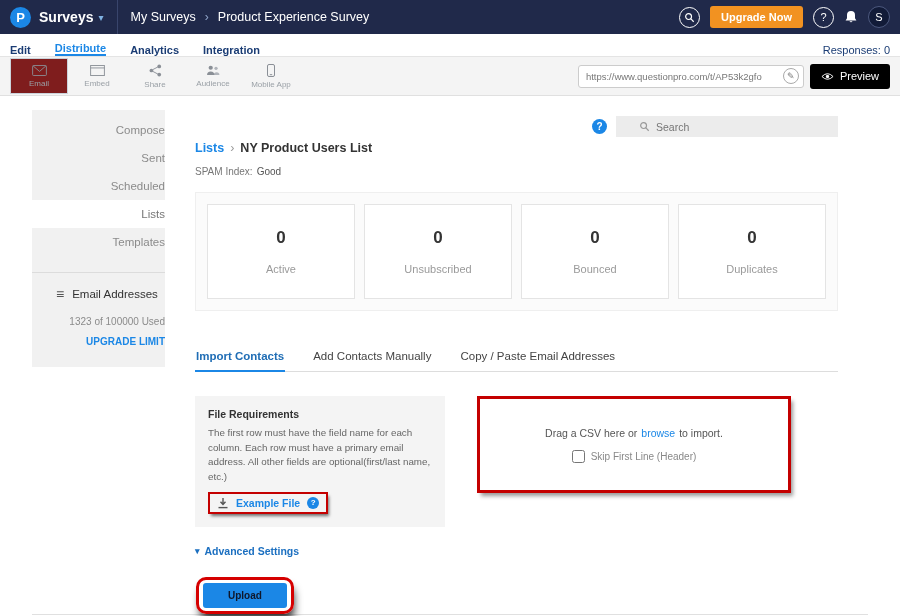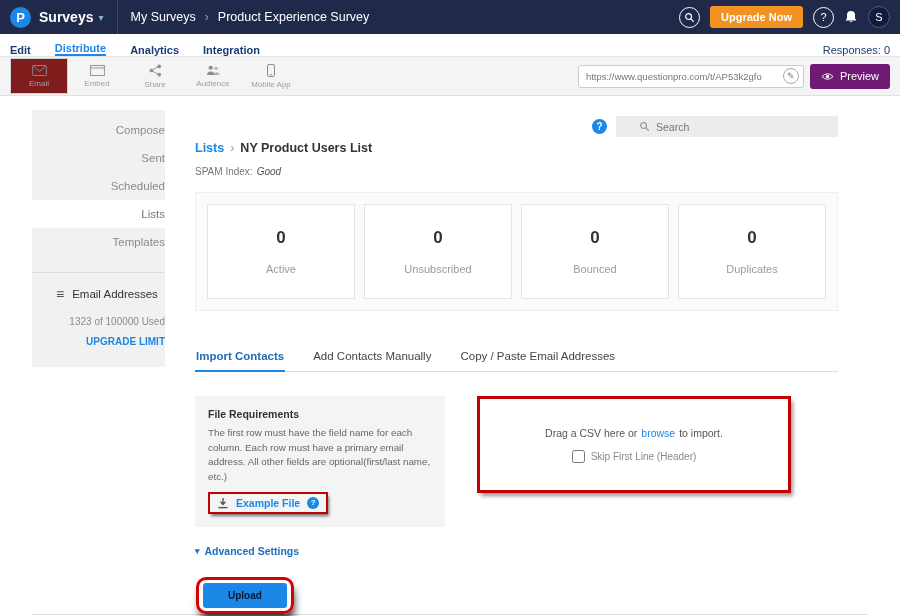--- a/index.html
+++ b/index.html
@@ -38,21 +38,21 @@
   .channel { width:58px; height:36px; display:flex; flex-direction:column; align-items:center; justify-content:center;
              gap:3px; cursor:pointer; border:1px solid transparent; }
   .channel.active { background:#7f1d1d; border:1px solid #CCD3DB; }
   .channel-label { font-size:8px; color:#9AA0A6; white-space:nowrap; }
   .toolbar-right { margin-left:auto; display:flex; align-items:center; gap:6px; }
   .url-box { width:226px; height:23px; background:#fff; border:1px solid #CCC; border-radius:3px; display:flex;
              align-items:center; padding:0 4px 0 7px; }
   .url-input { border:none; outline:none; flex:1; font-size:9.5px; color:#777; background:transparent; font-family:inherit; }
   .pencil-circle { width:16px; height:16px; border:1px solid #AAA; border-radius:50%; display:flex; align-items:center;
                    justify-content:center; font-size:9px; color:#777; cursor:pointer; flex:0 0 auto; }
-  .preview-btn { background:#701a75; color:#fff; border:none; border-radius:3px; height:25px; padding:0 11px;
+  .preview-btn { background:#000000; color:#fff; border:none; border-radius:3px; height:25px; padding:0 11px;
                  font-size:11px; display:flex; align-items:center; gap:6px; cursor:pointer; font-family:inherit; }
 
   
   .content { display:flex; align-items:flex-start; margin:14px 32px 0; min-height:482px; border-bottom:1px solid #E0E0E0; }
 
   .sidebar { width:153px; background:#F1F1F1; padding:6px 0 20px;text-align:right; }
   .side-item { padding:8px 0 8px 24px; font-size:11.5px; color:#8B8B8B; cursor:pointer; }
   .side-item.active { background:#fff; color:#777; }
   .side-divider { border-top:1px solid #DCDCDC; margin:16px 0 0; }
   .email-addr-row { display:flex; align-items:center; gap:8px; padding:13px 0 0 24px; }
@@ -66,21 +66,21 @@
   .help-circle { width:15px; height:15px; border-radius:50%; background:#1B87E6; color:#fff; font-size:10px;
                  font-weight:bold; display:flex; align-items:center; justify-content:center; cursor:pointer; }
   .search-box { width:222px; height:21px; background:#ECECEC; display:flex; align-items:center; gap:6px; padding:0 23px; }
   .search-input { background:transparent; border:none; outline:none; flex:1; font-size:10.5px; color:#666; font-family:inherit; }
 
   .breadcrumb2 { margin-top:4px; font-size:12.5px; font-weight:bold; display:flex; align-items:center; }
   .breadcrumb2 .link { color:#1B87E6; cursor:pointer; }
   .breadcrumb2 .sep { color:#999; margin:0 6px; font-weight:normal; }
   .breadcrumb2 .current { color:#333; }
   .spam { margin-top:11px; font-size:10px; color:#777; display:flex; gap:4px; }
-  .spam .val { color:#555;font-style:italic; }
+  .spam .val { color:#555; }
 
   .stats-panel { margin-top:15px; background:#FBFBFB; border:1px solid #EFEFEF; padding:11px; display:flex; gap:9px; }
   .stat-card { width:148px; height:95px; background:#fff; border:1px solid #E4E4E4; display:flex; flex-direction:column;
                align-items:center; justify-content:center; gap:15px; }
   .stat-value { font-size:17px; font-weight:bold; color:#333; }
   .stat-label { font-size:11px; color:#9A9A9A; }
 
   .tabs { margin-top:32px; display:flex; gap:27px; border-bottom:1px solid #DDD; }
   .tab { font-size:11.5px; color:#444; padding:7px 1px 8px; cursor:pointer; }
   .tab.active { color:#1F6DB5; font-weight:bold; border-bottom:2px solid #1B87E6; margin-bottom:-1px; }

